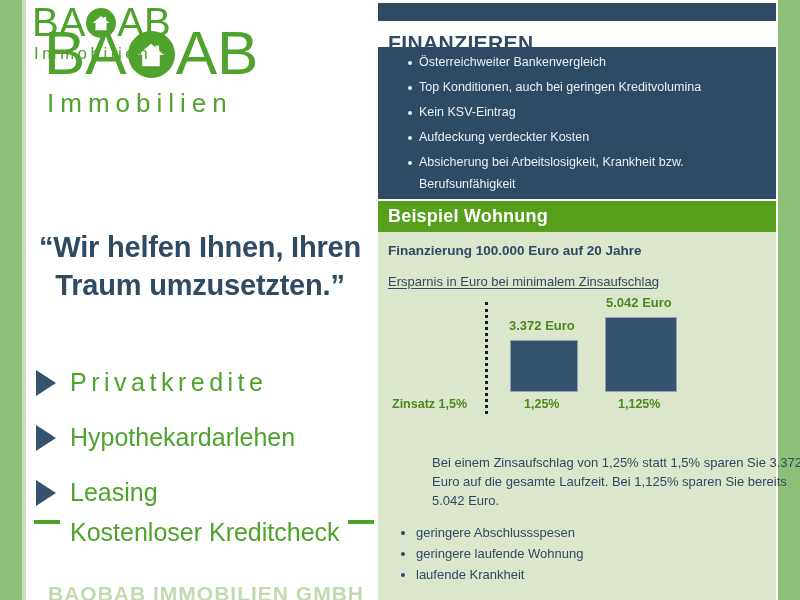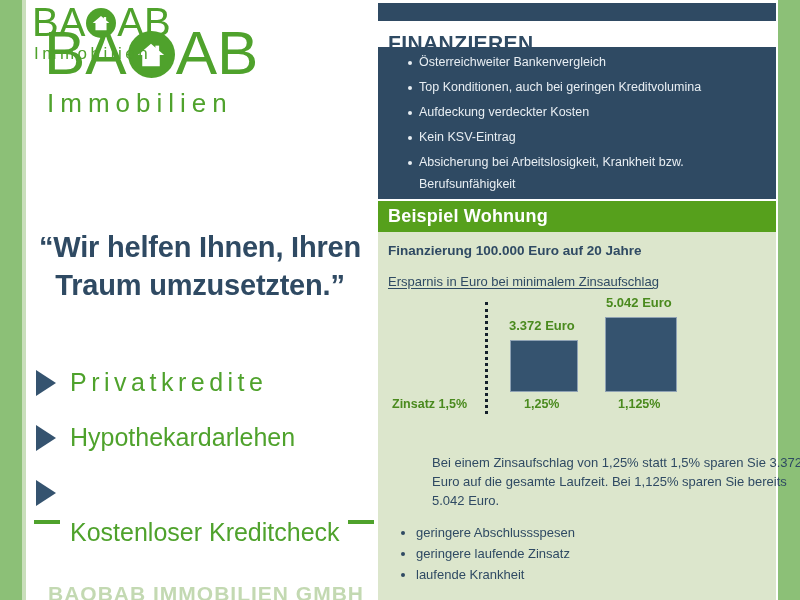--- a/index.html
+++ b/index.html
@@ -162,20 +162,21 @@
       <div class="svc">
         <span class="tri"></span>
         <span class="svc-label spaced">Privatkredite</span>
       </div>
       <div class="svc">
         <span class="tri"></span>
         <span class="svc-label">Hypothekardarlehen</span>
       </div>
       <div class="svc">
         <span class="tri"></span>
+        <span class="svc-label">Leasing</span>
       </div>
     </div>
 
     <div class="check-row">
       <span class="dash dash-l"></span>
       <span class="check-label">Kostenloser Kreditcheck</span>
       <span class="dash dash-r"></span>
     </div>
 
     <div class="footer-ghost">BAOBAB IMMOBILIEN GMBH</div>
@@ -189,24 +190,24 @@
 
     <div class="fin-box">
       <ul>
         <li>
           <span>Österreichweiter Bankenvergleich</span>
         </li>
         <li>
           <span>Top Konditionen, auch bei geringen Kreditvolumina</span>
         </li>
         <li>
+          <span>Kein KSV-Eintrag</span>
+        </li>
+        <li>
           <span>Aufdeckung verdeckter Kosten</span>
-        </li>
-        <li>
-          <span>Kein KSV-Eintrag</span>
         </li>
         <li>
           <span>Absicherung bei Arbeitslosigkeit, Krankheit bzw.</span>
           <span class="cont">Berufsunfähigkeit</span>
         </li>
       </ul>
     </div>
 
     <div class="bw-header">
       <span>Beispiel Wohnung</span>
@@ -228,18 +229,18 @@
 
         <div class="bar" style="left:227px;top:17px;width:72px;height:75px;"></div>
         <span class="bar-value" style="left:228px;top:-5px;">5.042 Euro</span>
         <span class="axis-label" style="left:240px;top:97px;">1,125%</span>
       </div>
 
       <div class="para">Bei einem Zinsaufschlag von 1,25% statt 1,5% sparen Sie 3.372 Euro auf die gesamte Laufzeit. Bei 1,125% sparen Sie bereits 5.042 Euro.</div>
 
       <ul class="sub-list">
         <li>geringere Abschlussspesen</li>
-        <li>geringere laufende Zinsatz</li>
+        <li>geringere laufende Wohnung</li>
         <li>laufende Krankheit</li>
       </ul>
     </div>
   </div>
 </div>
 
 </body></html>

